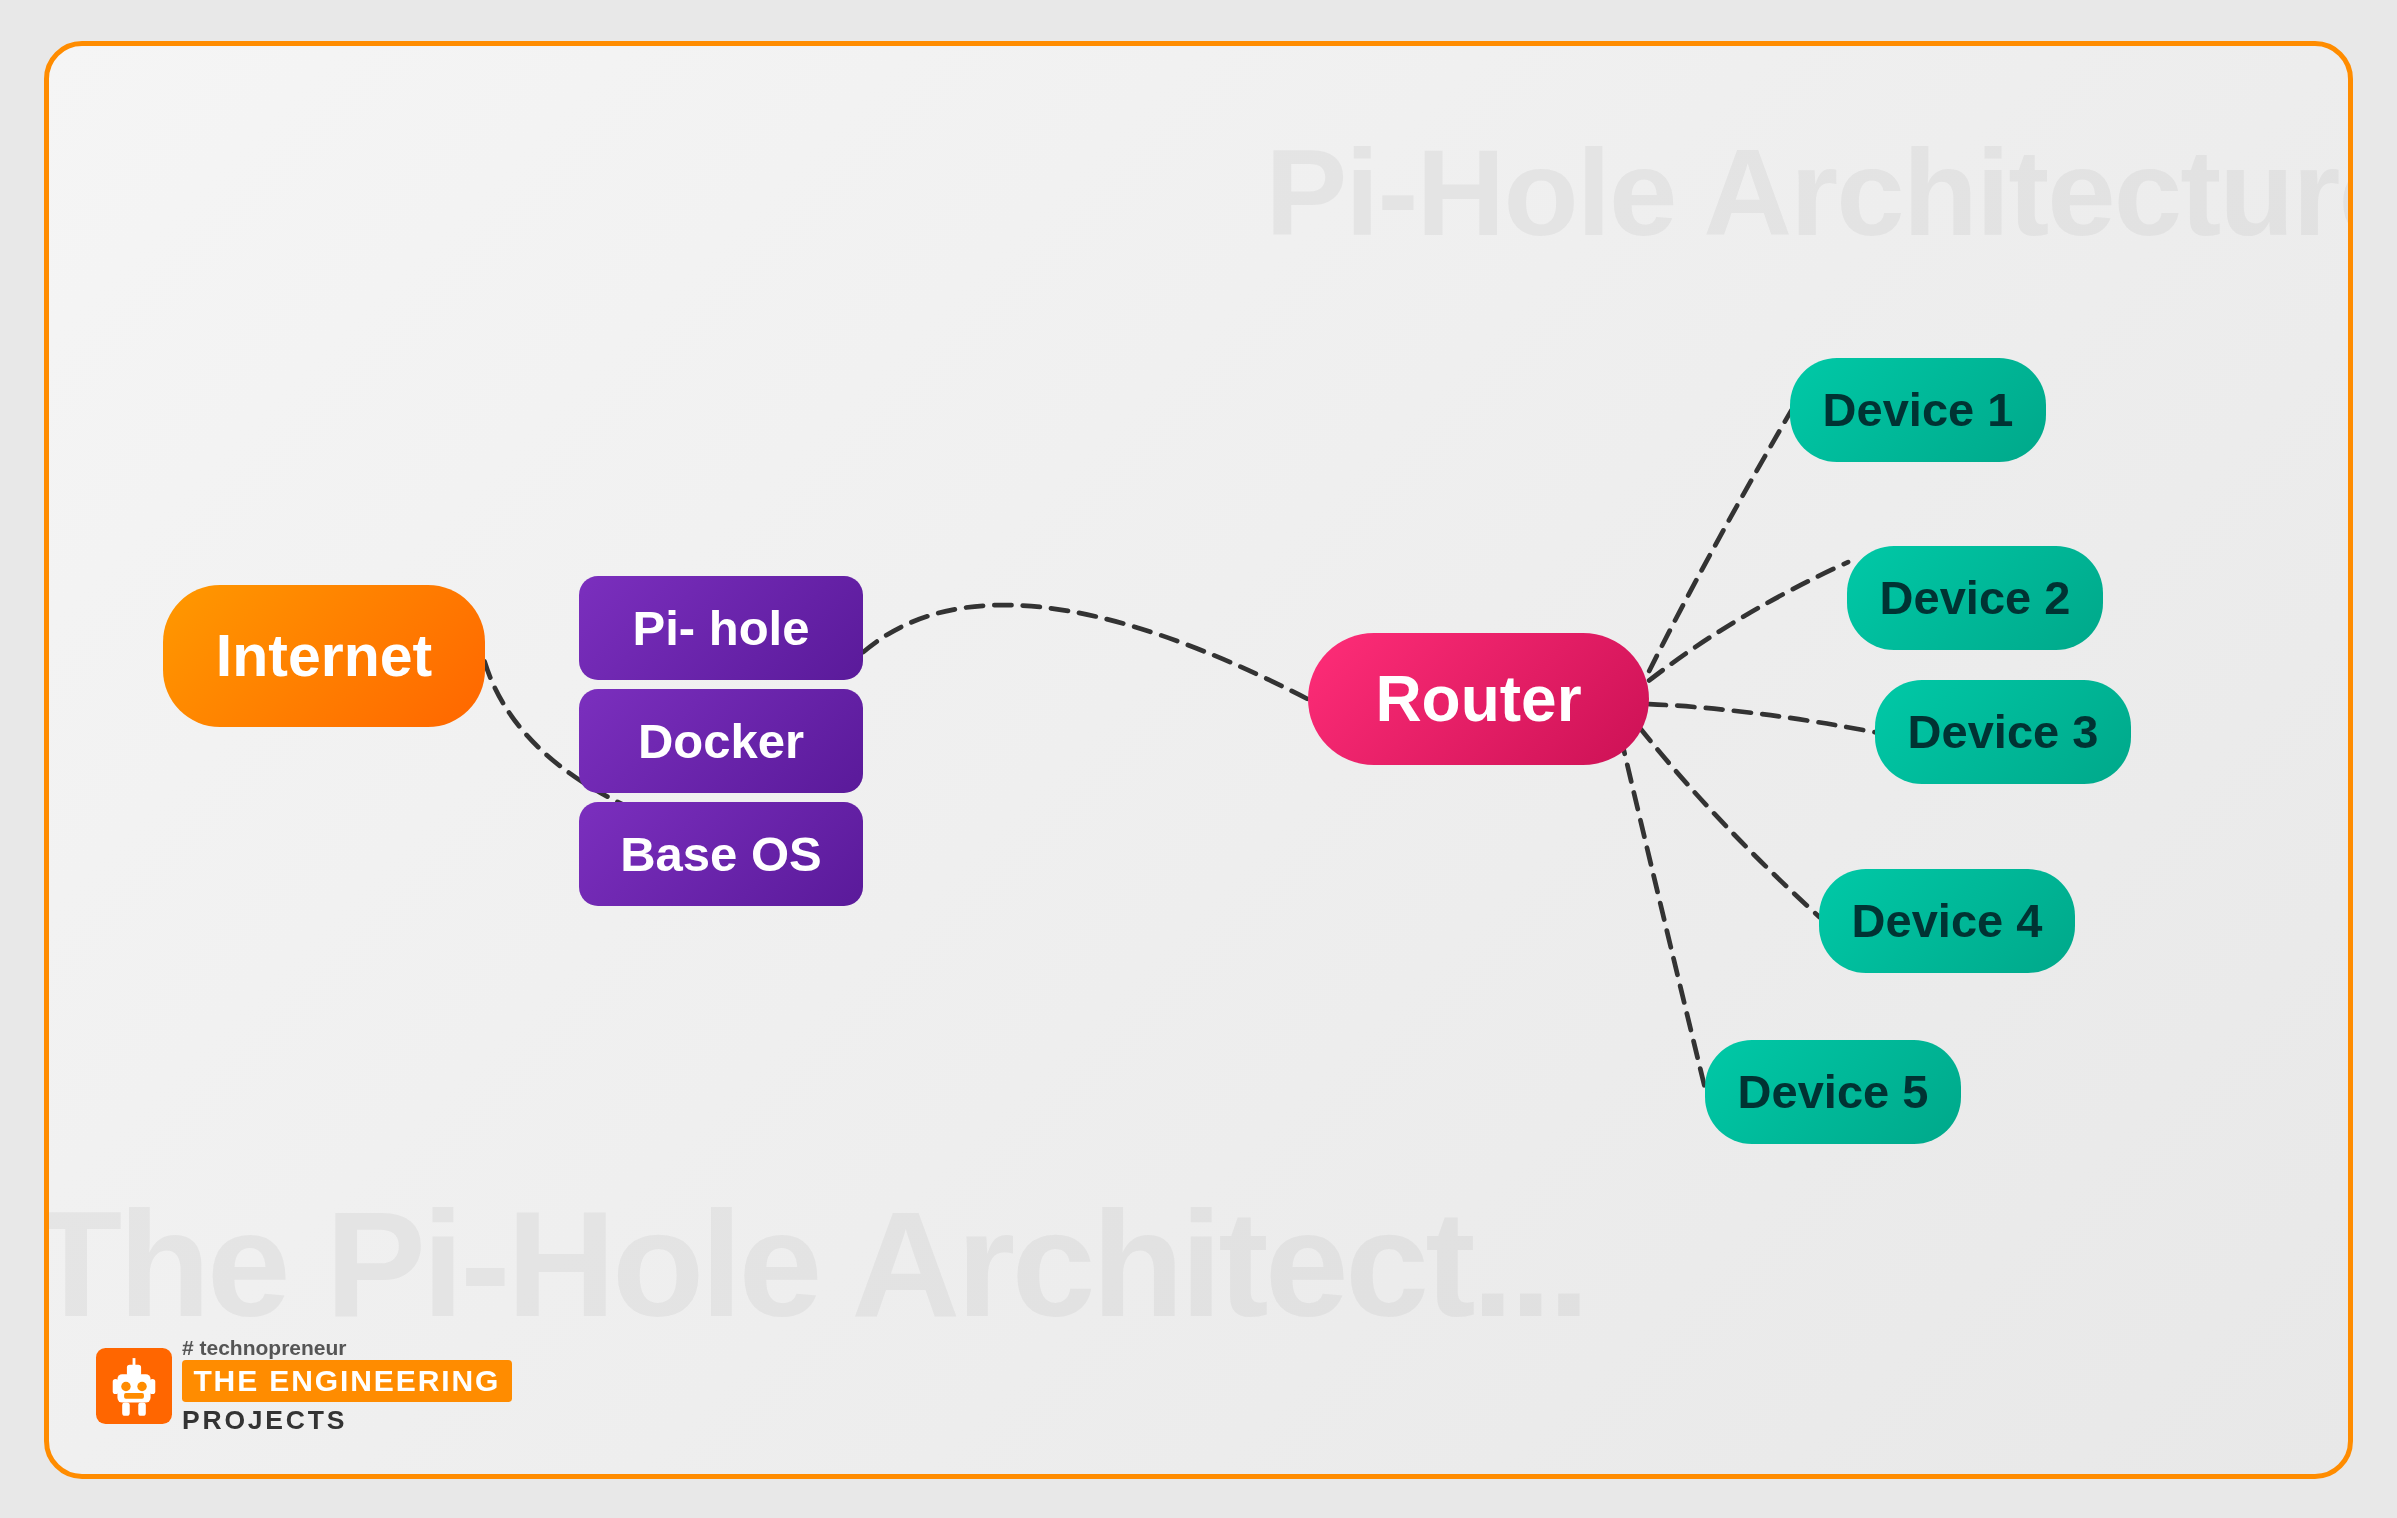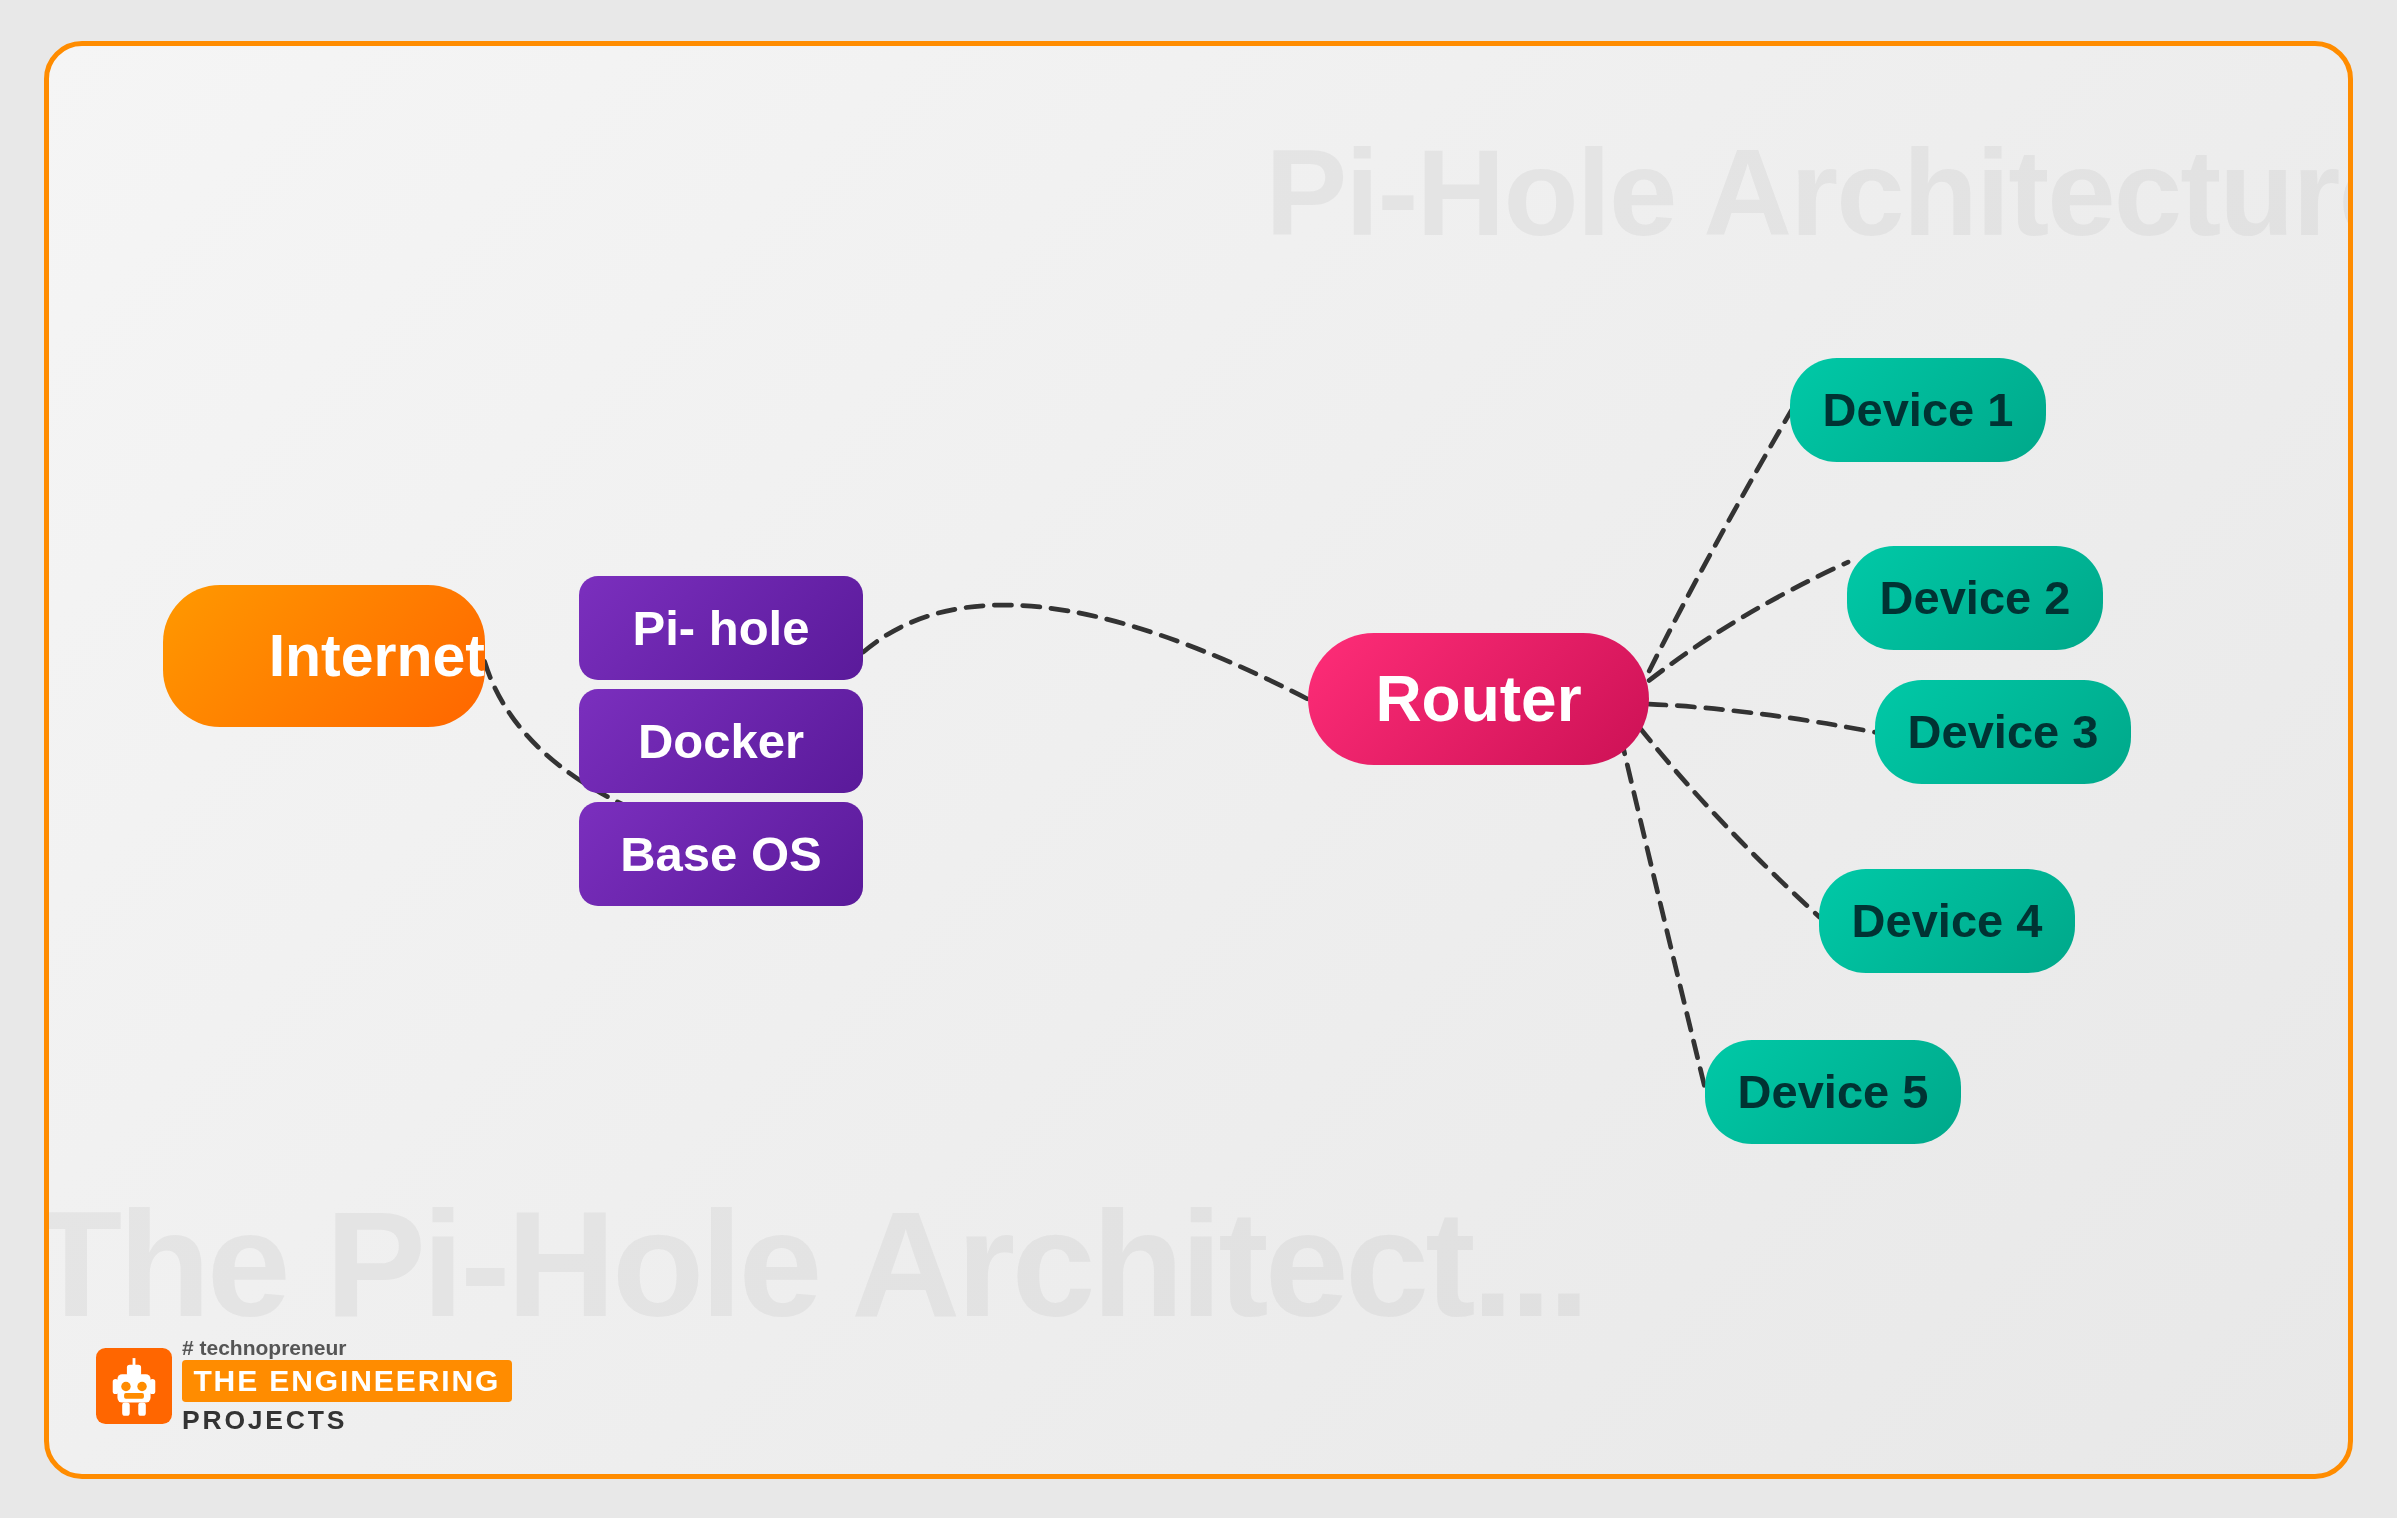--- a/index.html
+++ b/index.html
@@ -65,21 +65,21 @@
     .node-internet {
       position: absolute;
       left: 114px;
       top: 539px;
       background: linear-gradient(135deg, #ff9900, #ff6600);
       border-radius: 57px;
       width: 322px;
       height: 142px;
       display: flex;
       align-items: center;
-      justify-content: flex-end;
+      justify-content: center;
       z-index: 5;
     }
 
     .node-internet span {
       color: white;
       font-size: 59px;
       font-weight: 900;
     }
 
     

